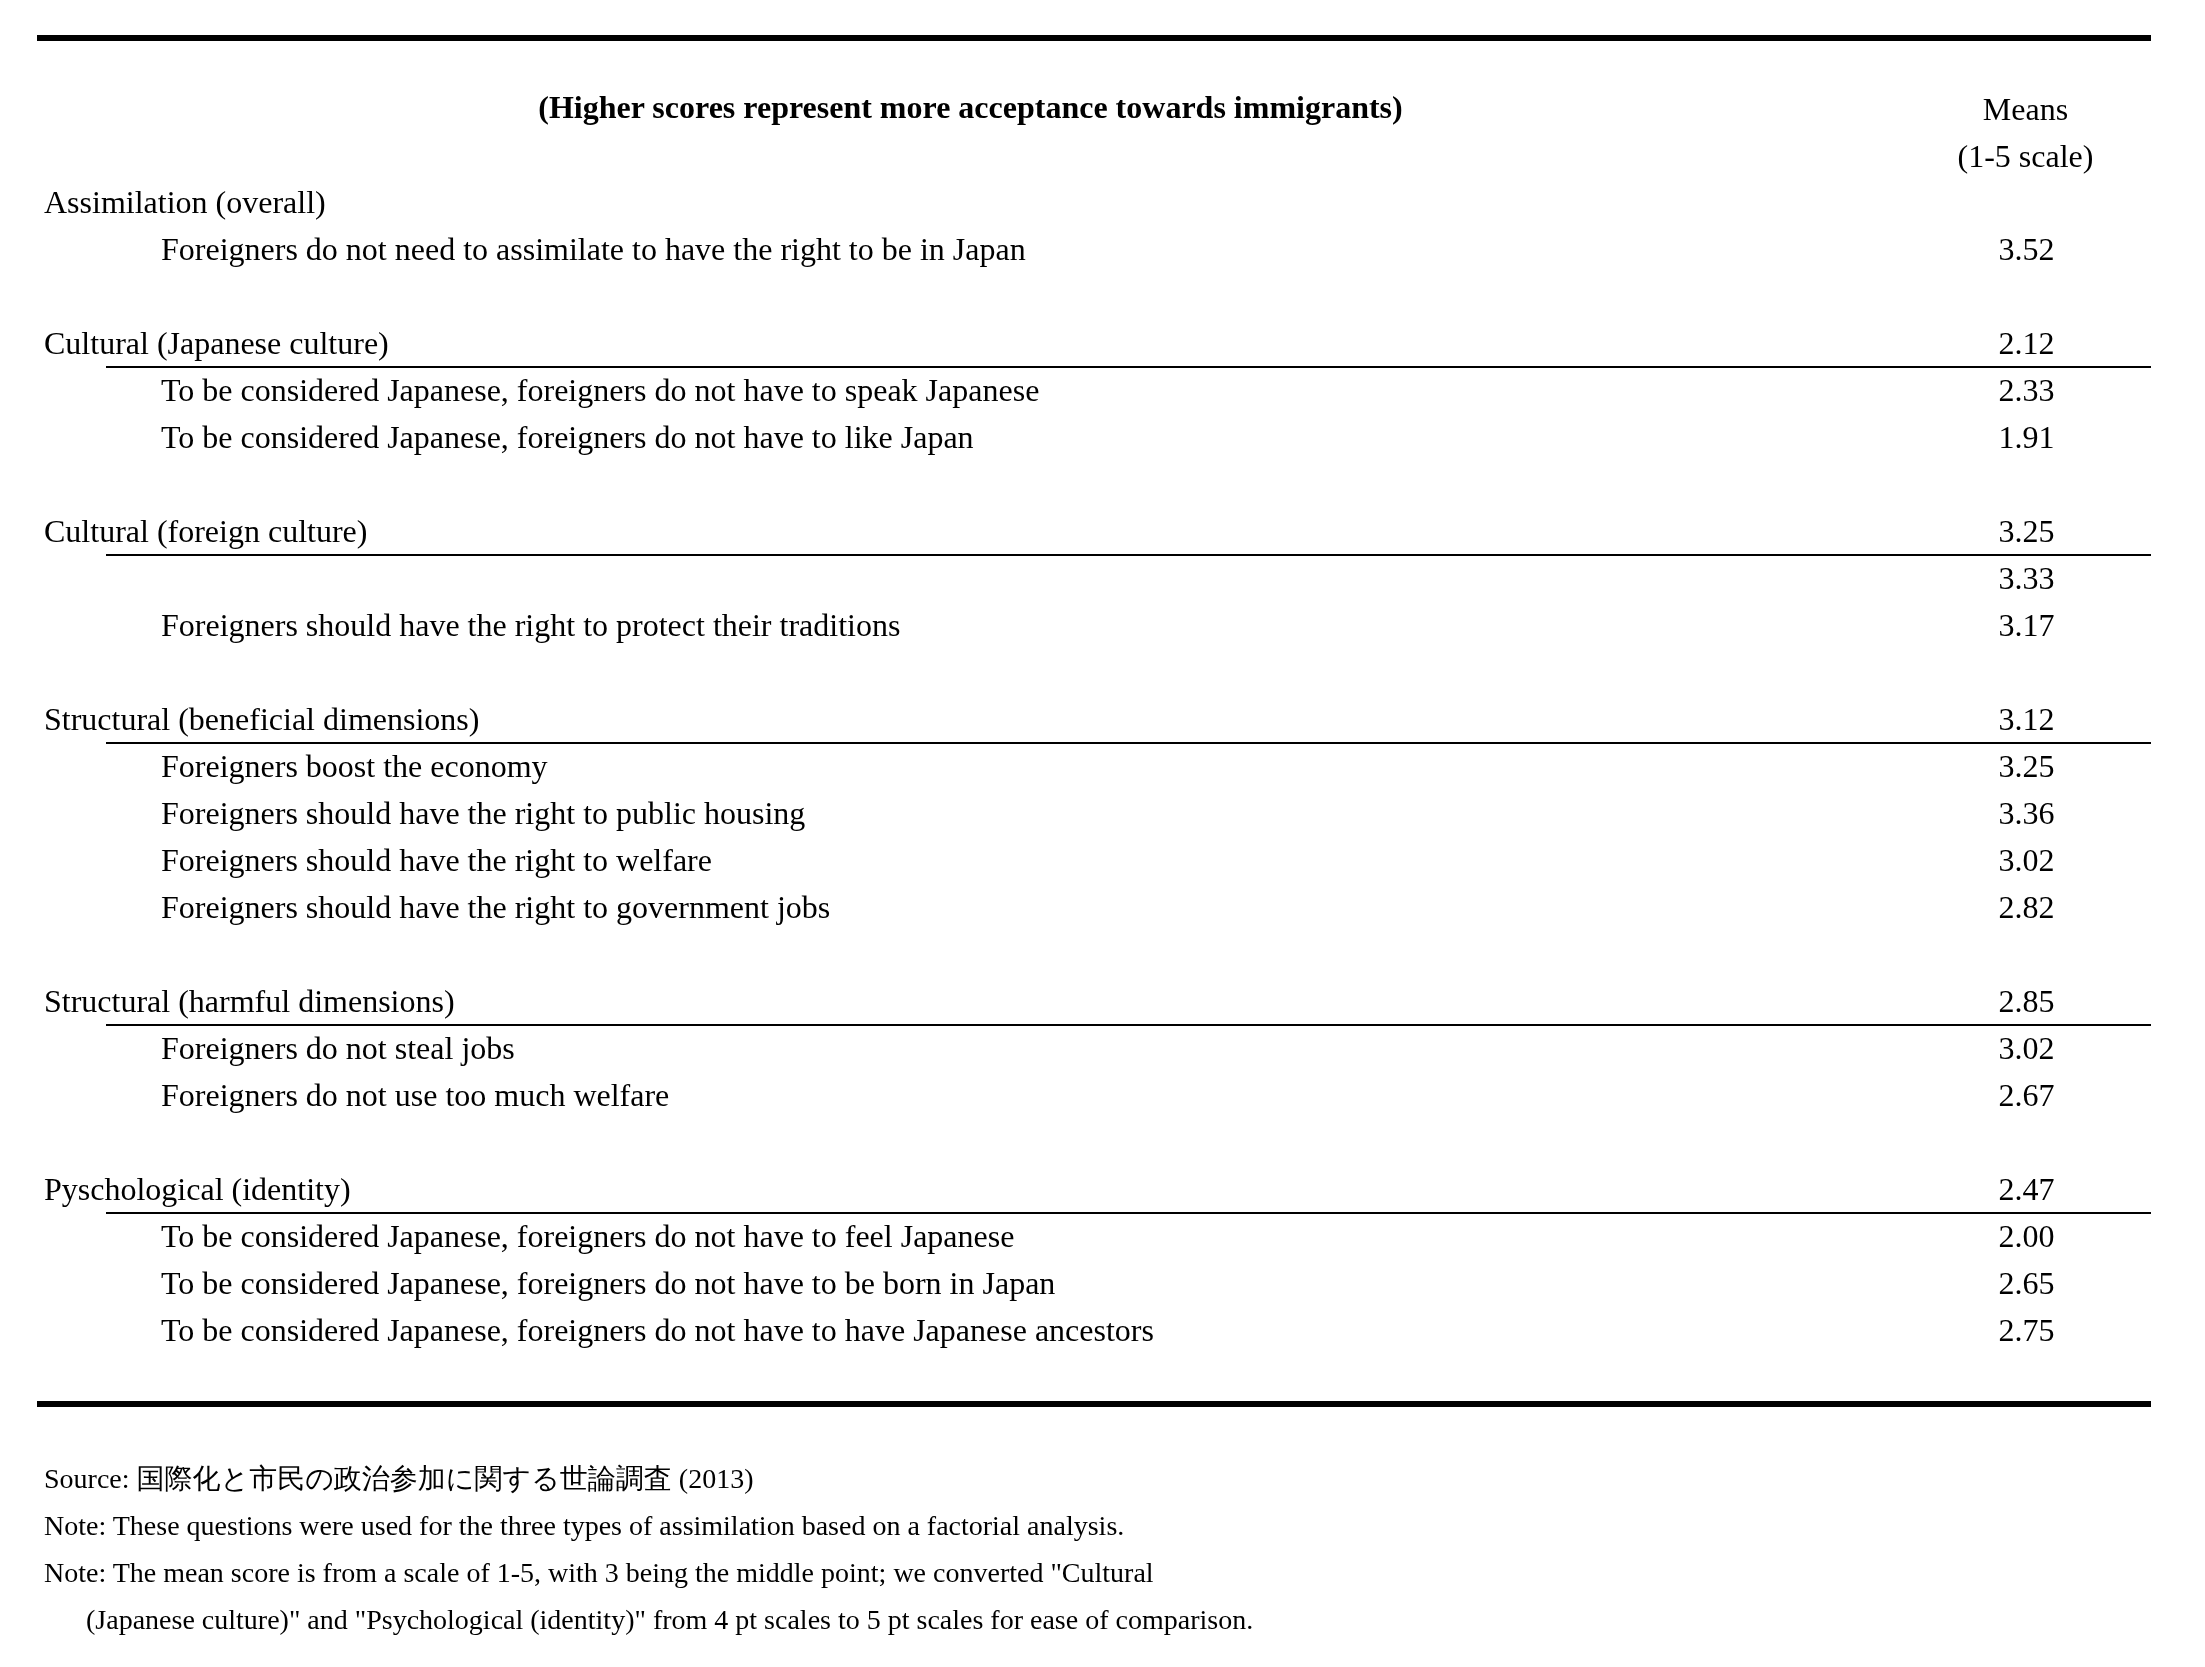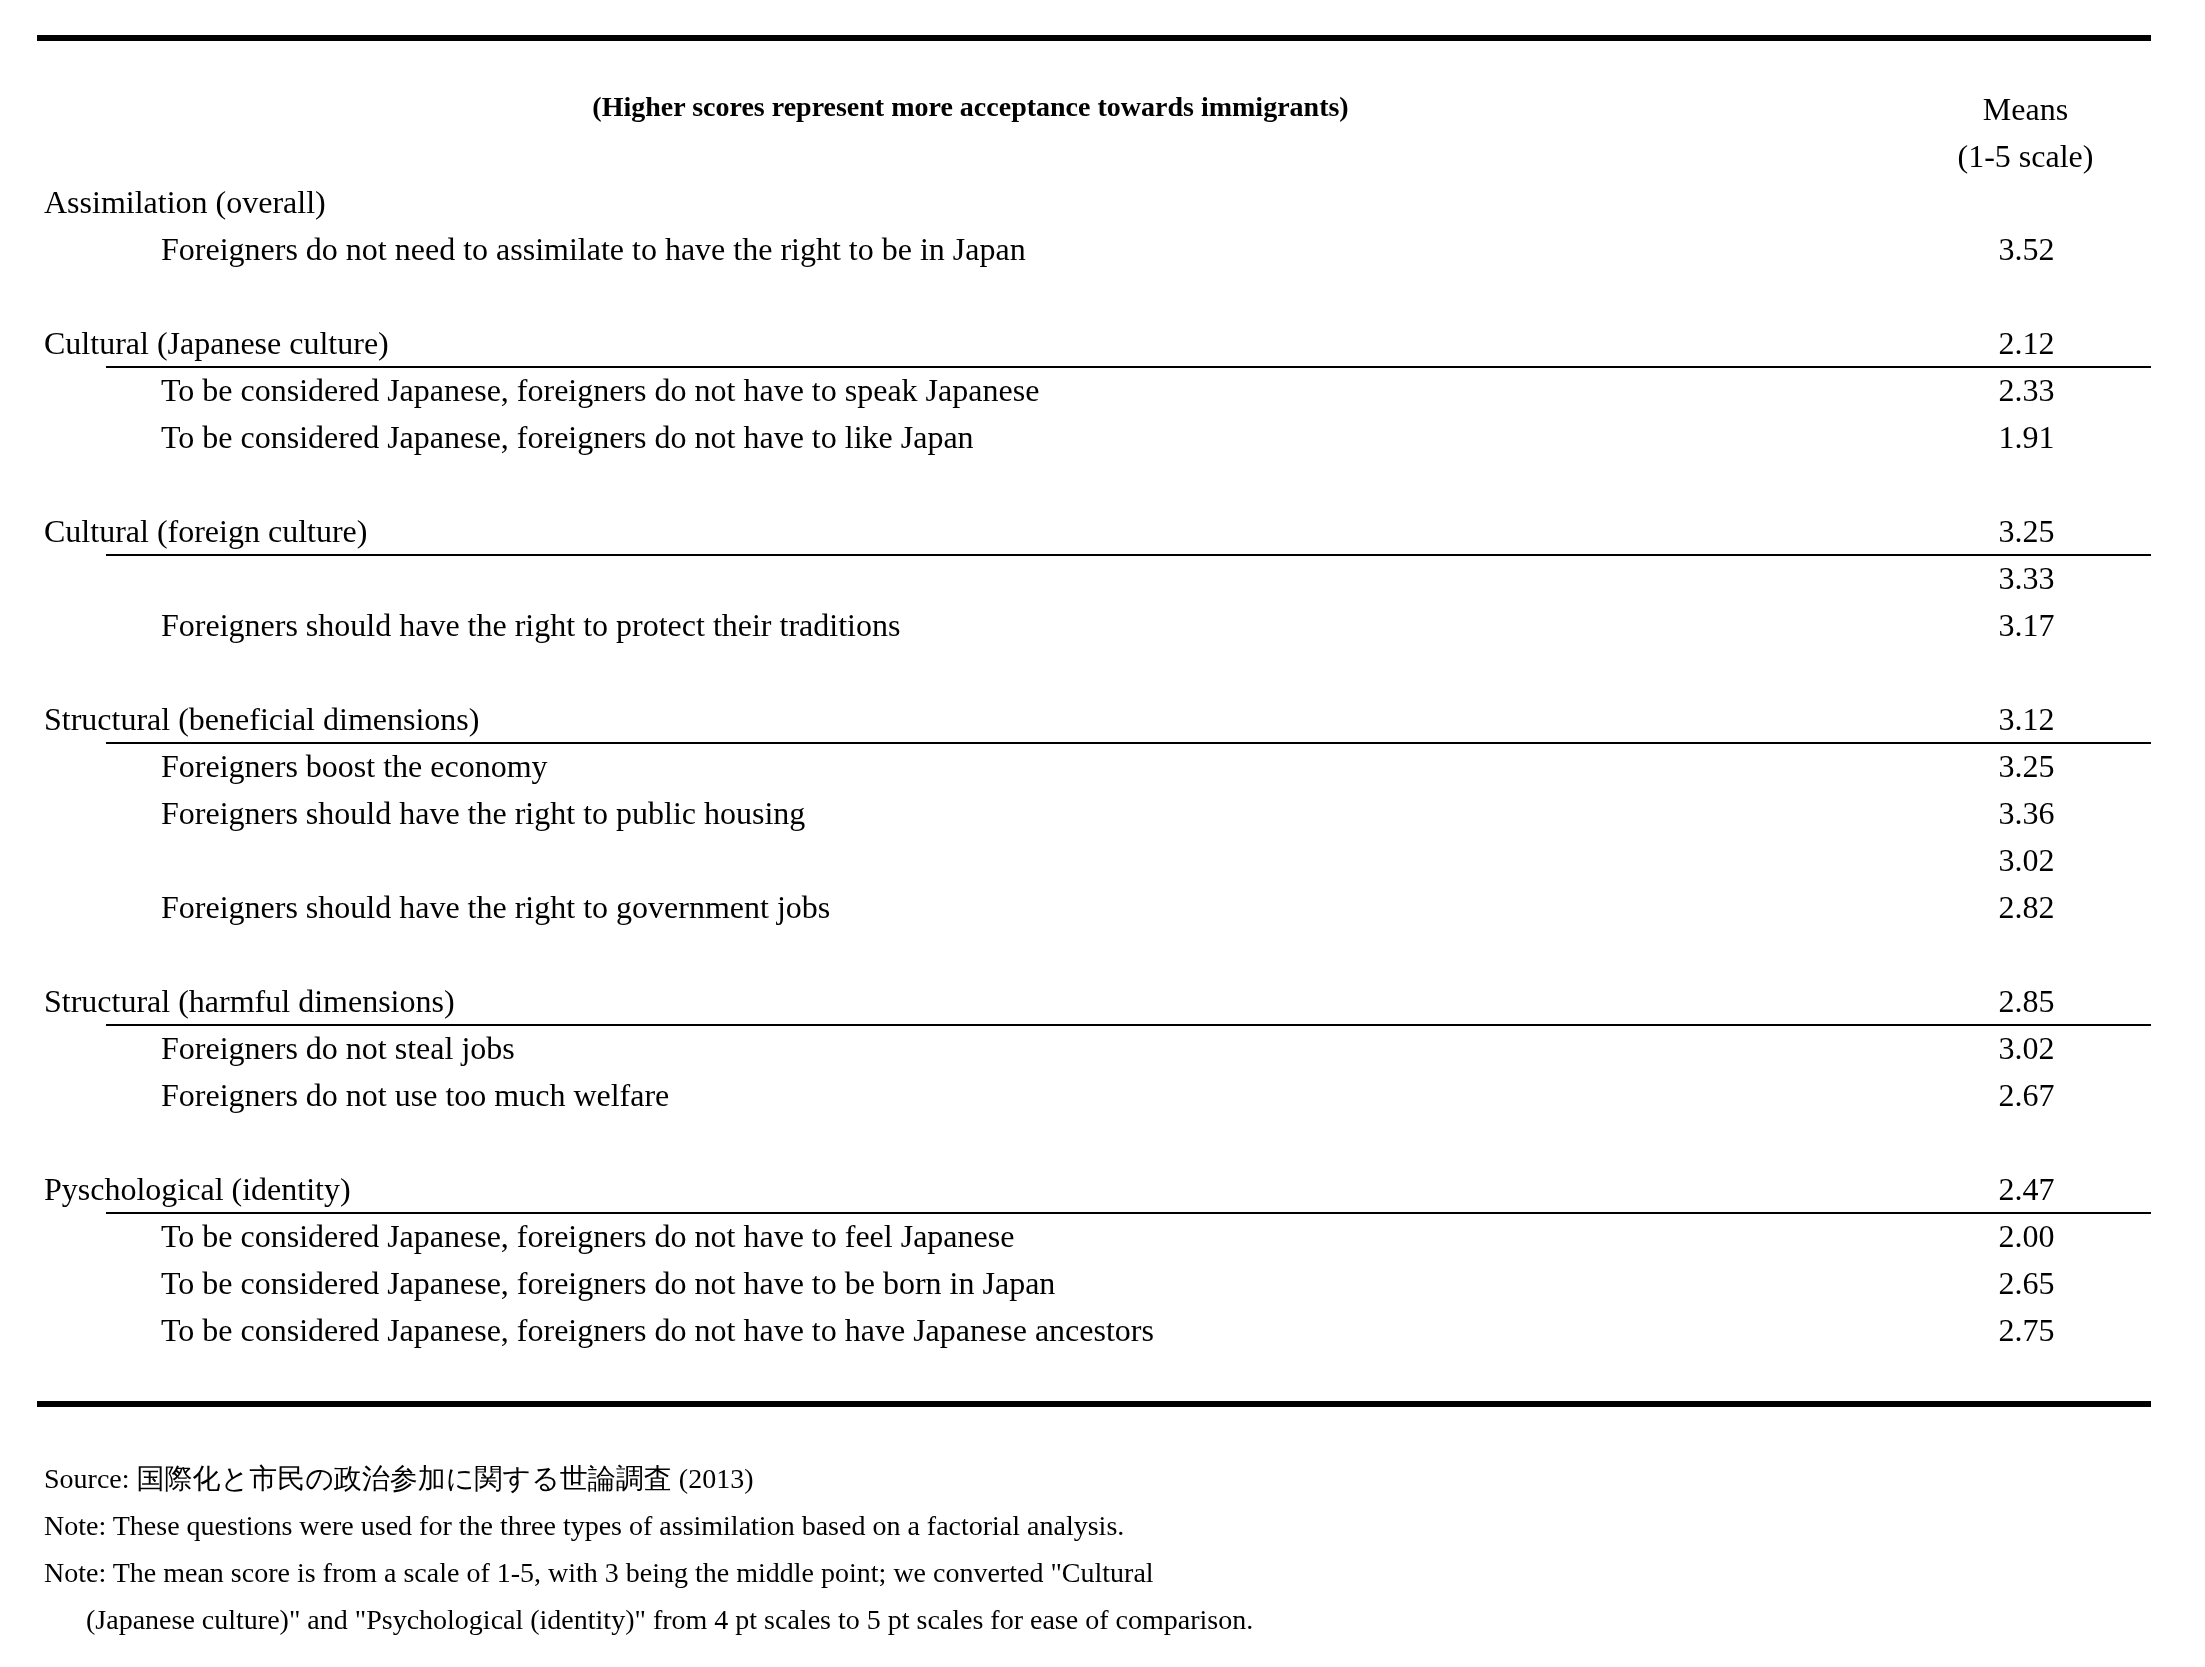--- a/index.html
+++ b/index.html
@@ -1,20 +1,20 @@
 <!DOCTYPE html>
 <html style="font-size:11.3px"><head>
 <meta charset="utf-8">
 <style>
   html, body { margin:0; padding:0; background:#ffffff; }
   body { width:2205px; height:1668px; position:relative; overflow:hidden;
          font-family:"Liberation Serif", "DejaVu Serif", serif; color:#000; }
   .rule-thick { position:absolute; left:37px; width:2114px; height:5.6px; background:#000; }
   .hdr-note { position:absolute; left:281px; width:1379px; top:86px; text-align:center;
-              font-weight:bold; font-size:28px; line-height:42px; }
+              font-weight:bold; font-size:32px; line-height:42px; }
   .means-hdr { position:absolute; left:1885px; width:281px; top:86px; text-align:center;
                font-size:32px; line-height:47px;font-family:Liberation Serif, serif; }
   .table { position:absolute; left:0; top:179px; width:2205px; }
   .row { position:relative; height:47px; font-size:32px; line-height:47px; }
   .cat-label { position:absolute; left:44px; top:0; white-space:nowrap;
                text-decoration-thickness:1.4px;
                text-underline-offset:5.6px; text-decoration-color:#555; }
   .item-label { position:absolute; left:113px; top:0; white-space:nowrap;margin-left:48px; }
   .val { position:absolute; left:1956px; width:141px; text-align:center; top:0; }
   .cat-row.has-rule::after { content:""; position:absolute; left:106px; right:54px; bottom:-1.4px;
@@ -77,20 +77,21 @@
     </div>
     <div class="row item-row">
       <span class="item-label">Foreigners boost the economy</span>
       <span class="val">3.25</span>
     </div>
     <div class="row item-row">
       <span class="item-label">Foreigners should have the right to public housing</span>
       <span class="val">3.36</span>
     </div>
     <div class="row item-row">
+      <span class="item-label">Foreigners should have the right to welfare</span>
       <span class="val">3.02</span>
     </div>
     <div class="row item-row">
       <span class="item-label">Foreigners should have the right to government jobs</span>
       <span class="val">2.82</span>
     </div>
     <div class="spacer"></div>
     <div class="row cat-row has-rule">
       <span class="cat-label">Structural (harmful dimensions)</span>
       <span class="val">2.85</span>

